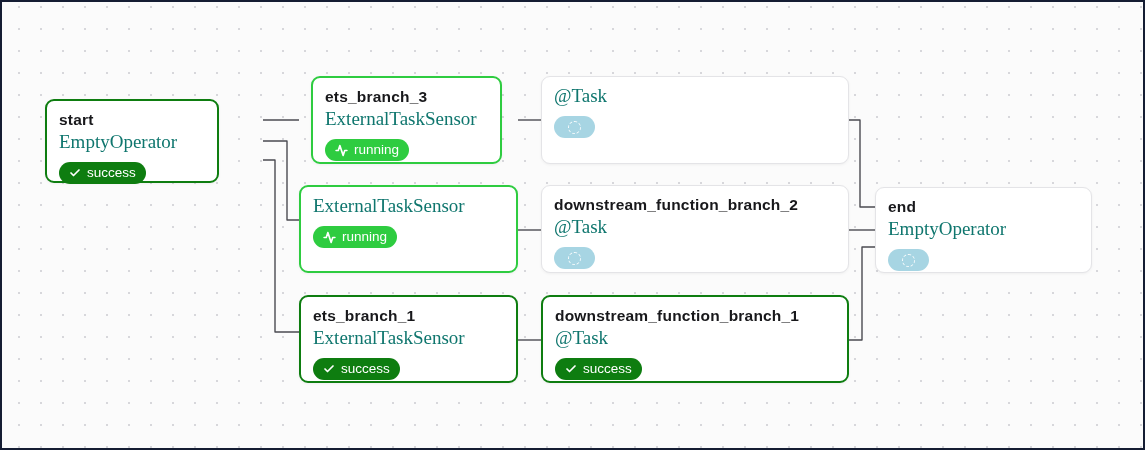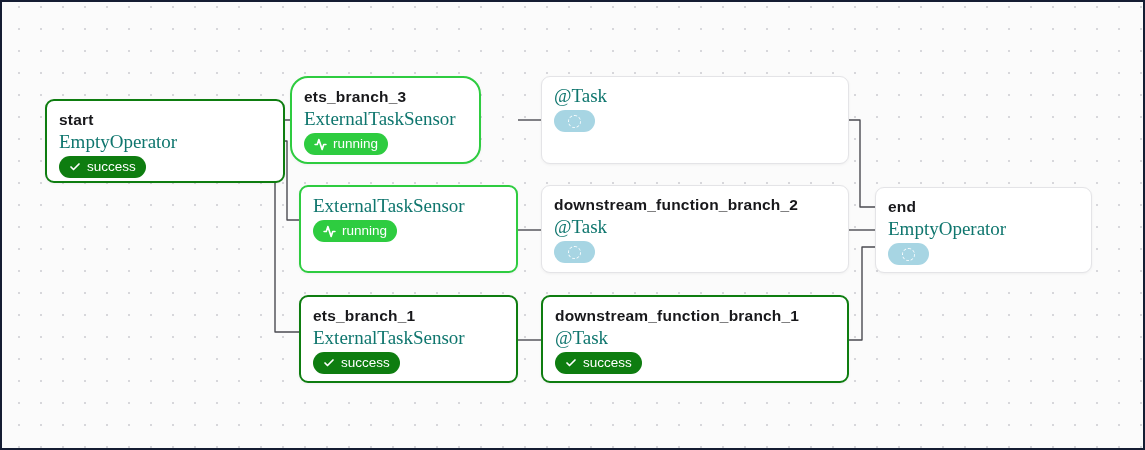--- a/index.html
+++ b/index.html
@@ -17,21 +17,21 @@
     position:absolute;box-sizing:border-box;background:#ffffff;border-radius:9px;
     padding:8px 12px 0 12px;box-shadow:0 1px 3px rgba(0,0,0,0.05);cursor:pointer;
   }
   .state-success{border:2px solid #0e7d10;}
   .state-running{border:2px solid #2ecc40;}
   .state-no_status{border:1px solid #e4e4e7;}
   .node-title{font-size:15.5px;font-weight:bold;color:#18181b;line-height:22px;letter-spacing:0.2px;white-space:nowrap;}
   .node-subtitle{font-size:19px;color:#0f766e;line-height:21px;white-space:nowrap;font-family:Liberation Serif, serif;}
   .badge{
     display:inline-flex;align-items:center;gap:6px;height:22px;padding:0 10px;
-    border-radius:12px;margin-top:4px;color:#ffffff;font-size:13.5px;line-height:22px;
+    border-radius:12px;margin-top:10px;color:#ffffff;font-size:13.5px;line-height:22px;
   }
   .badge-success{background:#0e7d10;justify-content:flex-end;}
   .badge-running{background:#2ecc40;}
   .badge-no_status{background:#a7d5e3;padding:0 14px;}
   .badge-icon{display:inline-flex;align-items:center;}
   .dashed-circle{width:11px;height:11px;border:1.6px dashed rgba(255,255,255,0.95);border-radius:50%;display:inline-block;}
 </style>
 </head>
 <body>
 
@@ -41,33 +41,33 @@
       <polyline points="261,139 285,139 285,218 297,218"></polyline>
       <polyline points="261,158 273,158 273,330 297,330"></polyline>
       <polyline points="516,118 539,118"></polyline>
       <polyline points="516,228 539,228"></polyline>
       <polyline points="516,338 539,338"></polyline>
       <polyline points="847,118 858,118 858,205 873,205"></polyline>
       <polyline points="847,228 873,228"></polyline>
       <polyline points="847,338 860,338 860,245 873,245"></polyline>
     </svg>
 
-<div class="node state-success" style="left: 43px; top: 97px; width: 240px; height: 84px;">
+<div class="node state-success" style="left: 43px; top: 97px; width: 174px; height: 84px;">
     <div class="node-title">start</div>
     <div class="node-subtitle">EmptyOperator</div>
     <div class="badge badge-success">
       <span class="badge-icon">
           <svg width="12" height="12" viewBox="0 0 24 24" fill="none" stroke="#fff" stroke-width="3.4" stroke-linecap="round" stroke-linejoin="round">
             <polyline points="20 6 9 17 4 12"></polyline>
           </svg>
         </span>
       <span class="badge-label">success</span>
     </div>
   </div>
-    <div class="node state-running" style="left: 288px; top: 74px; width: 191px; height: 88px; border-radius: 18px;">
+    <div class="node state-running" style="left: 309px; top: 74px; width: 191px; height: 88px;">
     <div class="node-title">ets_branch_3</div>
     <div class="node-subtitle">ExternalTaskSensor</div>
     <div class="badge badge-running">
       <span class="badge-icon">
           <svg width="13" height="13" viewBox="0 0 24 24" fill="none" stroke="#fff" stroke-width="3" stroke-linecap="round" stroke-linejoin="round">
             <polyline points="22 12 18 12 15 21 9 3 6 12 2 12"></polyline>
           </svg>
         </span>
       <span class="badge-label">running</span>
     </div>

